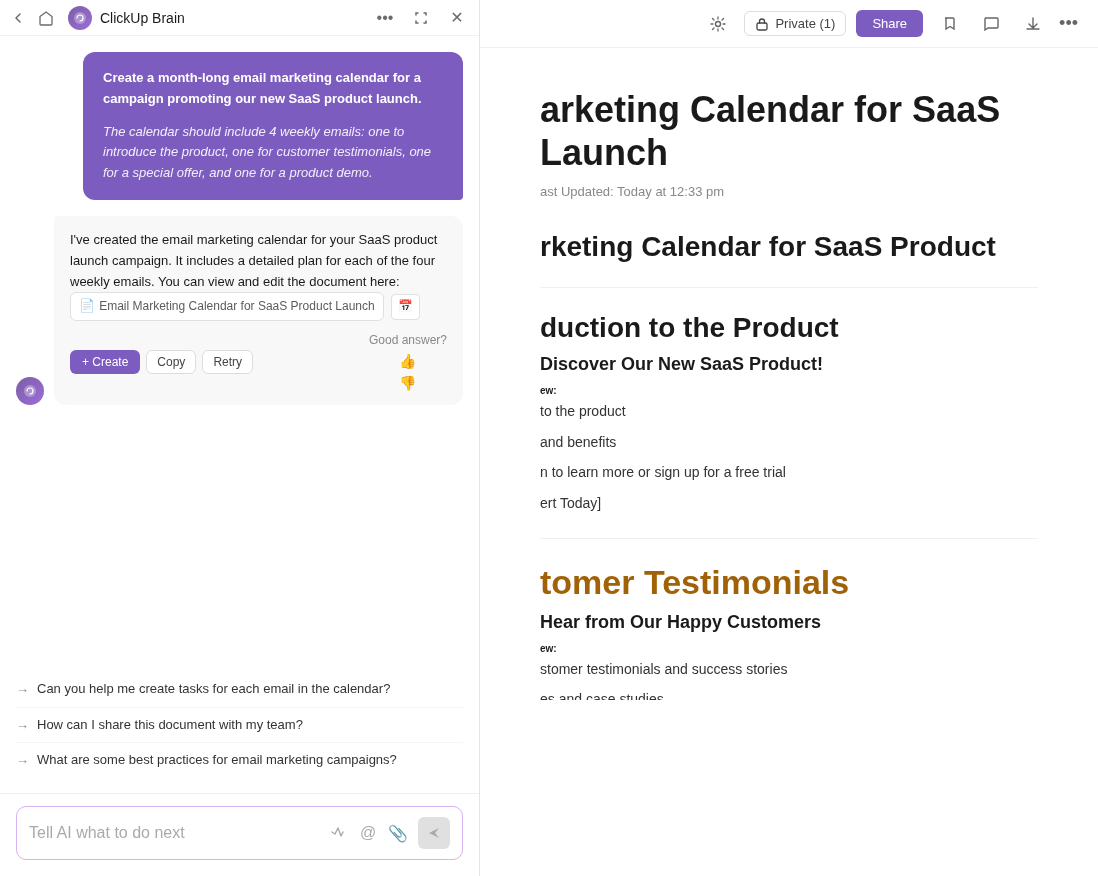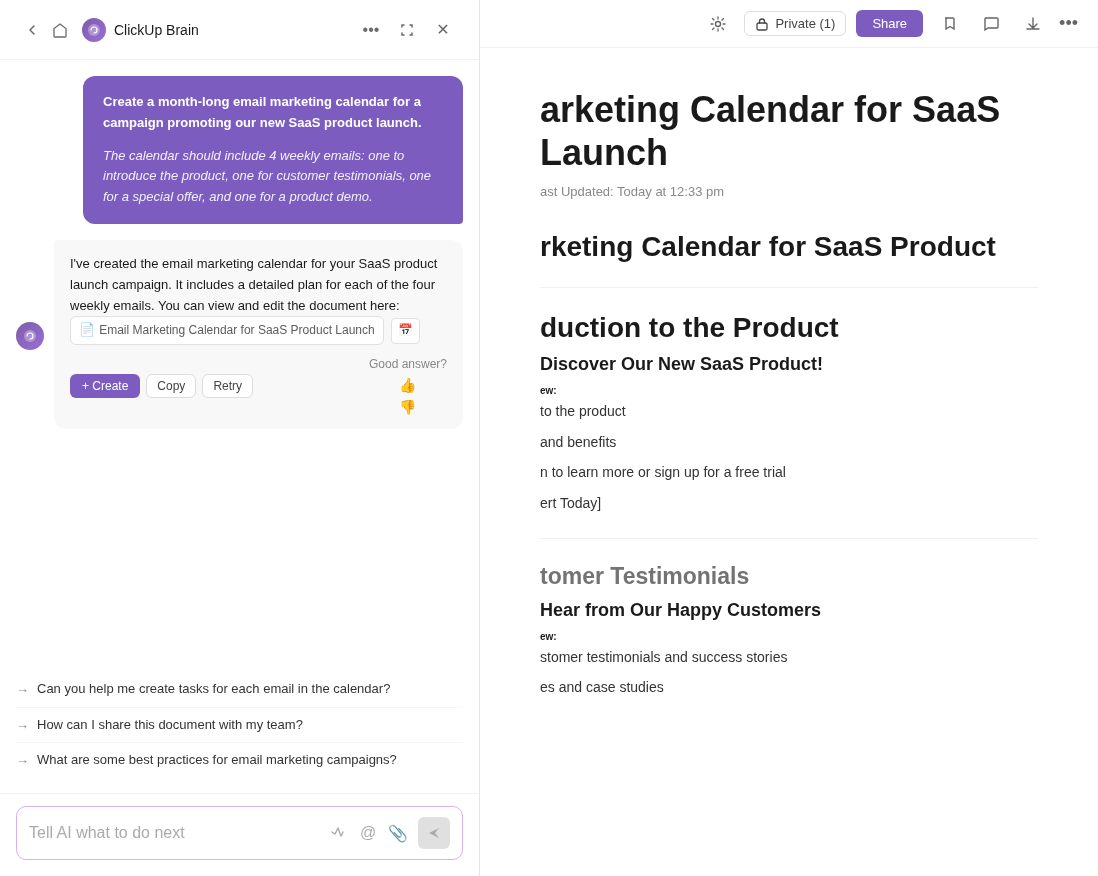--- a/index.html
+++ b/index.html
@@ -15,23 +15,23 @@
       flex-direction: column;
       border-right: 1px solid #e5e5e5;
       position: relative;
     }
 
     
     .panel-header {
       display: flex;
       align-items: center;
       justify-content: space-between;
-      padding: 12px 22px;
+      padding: 12px 8px;
       border-bottom: 1px solid #f0f0f0;
-      height: 60px;
+      height: 36px;
     }
     .header-left {
       display: flex;
       align-items: center;
       gap: 8px;
     }
     .header-nav-icons {
       display: flex;
       align-items: center;
       gap: 8px;
@@ -89,21 +89,21 @@
     }
     .user-message .sub-text {
       font-style: italic;
       font-weight: 400;
       color: rgba(255,255,255,0.9);
     }
 
     
     .ai-response {
       display: flex;
-      align-items: center;
+      align-items: flex-end;
       gap: 10px;
     }
     .ai-avatar {
       width: 28px; height: 28px;
       background: linear-gradient(135deg, #7b5ea7, #9c6dd8);
       border-radius: 50%;
       display: flex; align-items: center; justify-content: center;
       color: white; font-size: 10px;
       flex-shrink: 0;
       margin-top: 2px;
@@ -295,21 +295,21 @@
     }
     .doc-body-text {
       font-size: 14px; color: #333; line-height: 1.6;
       margin-bottom: 8px;
     }
     .doc-divider {
       height: 1px; background: #f0f0f0;
       margin: 24px 0;
     }
     .doc-section-header-2 {
-      font-size: 23px; font-weight: 700; color: #737373;
+      font-size: 34px; font-weight: 700; color: #a16207;
       margin-bottom: 10px; margin-top: 20px;
     }
   </style>
 </head>
 <body>
 
 <div class="left-panel">
 
   <div class="panel-header">
     <div class="header-left">

